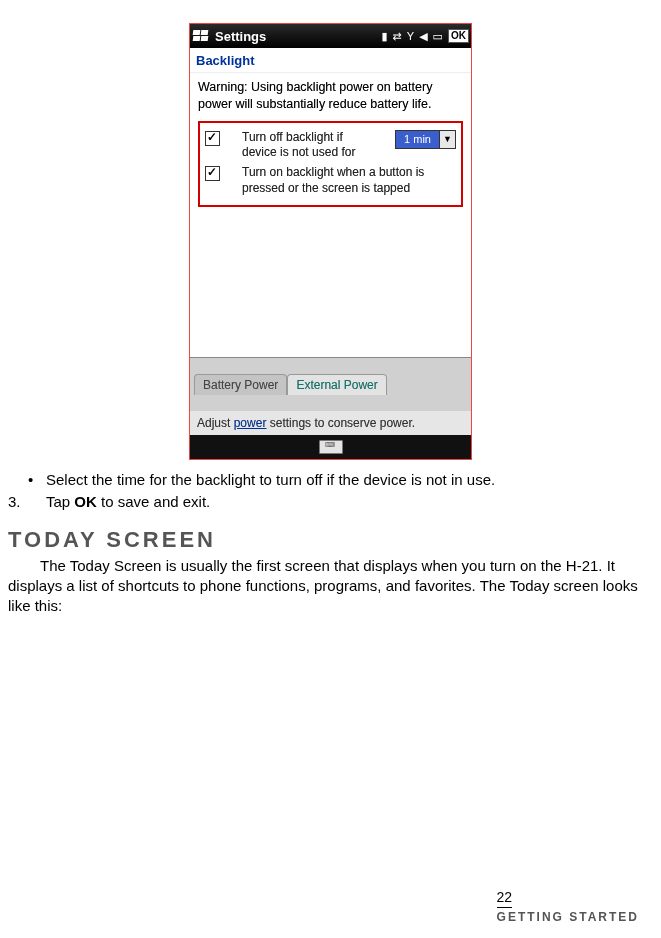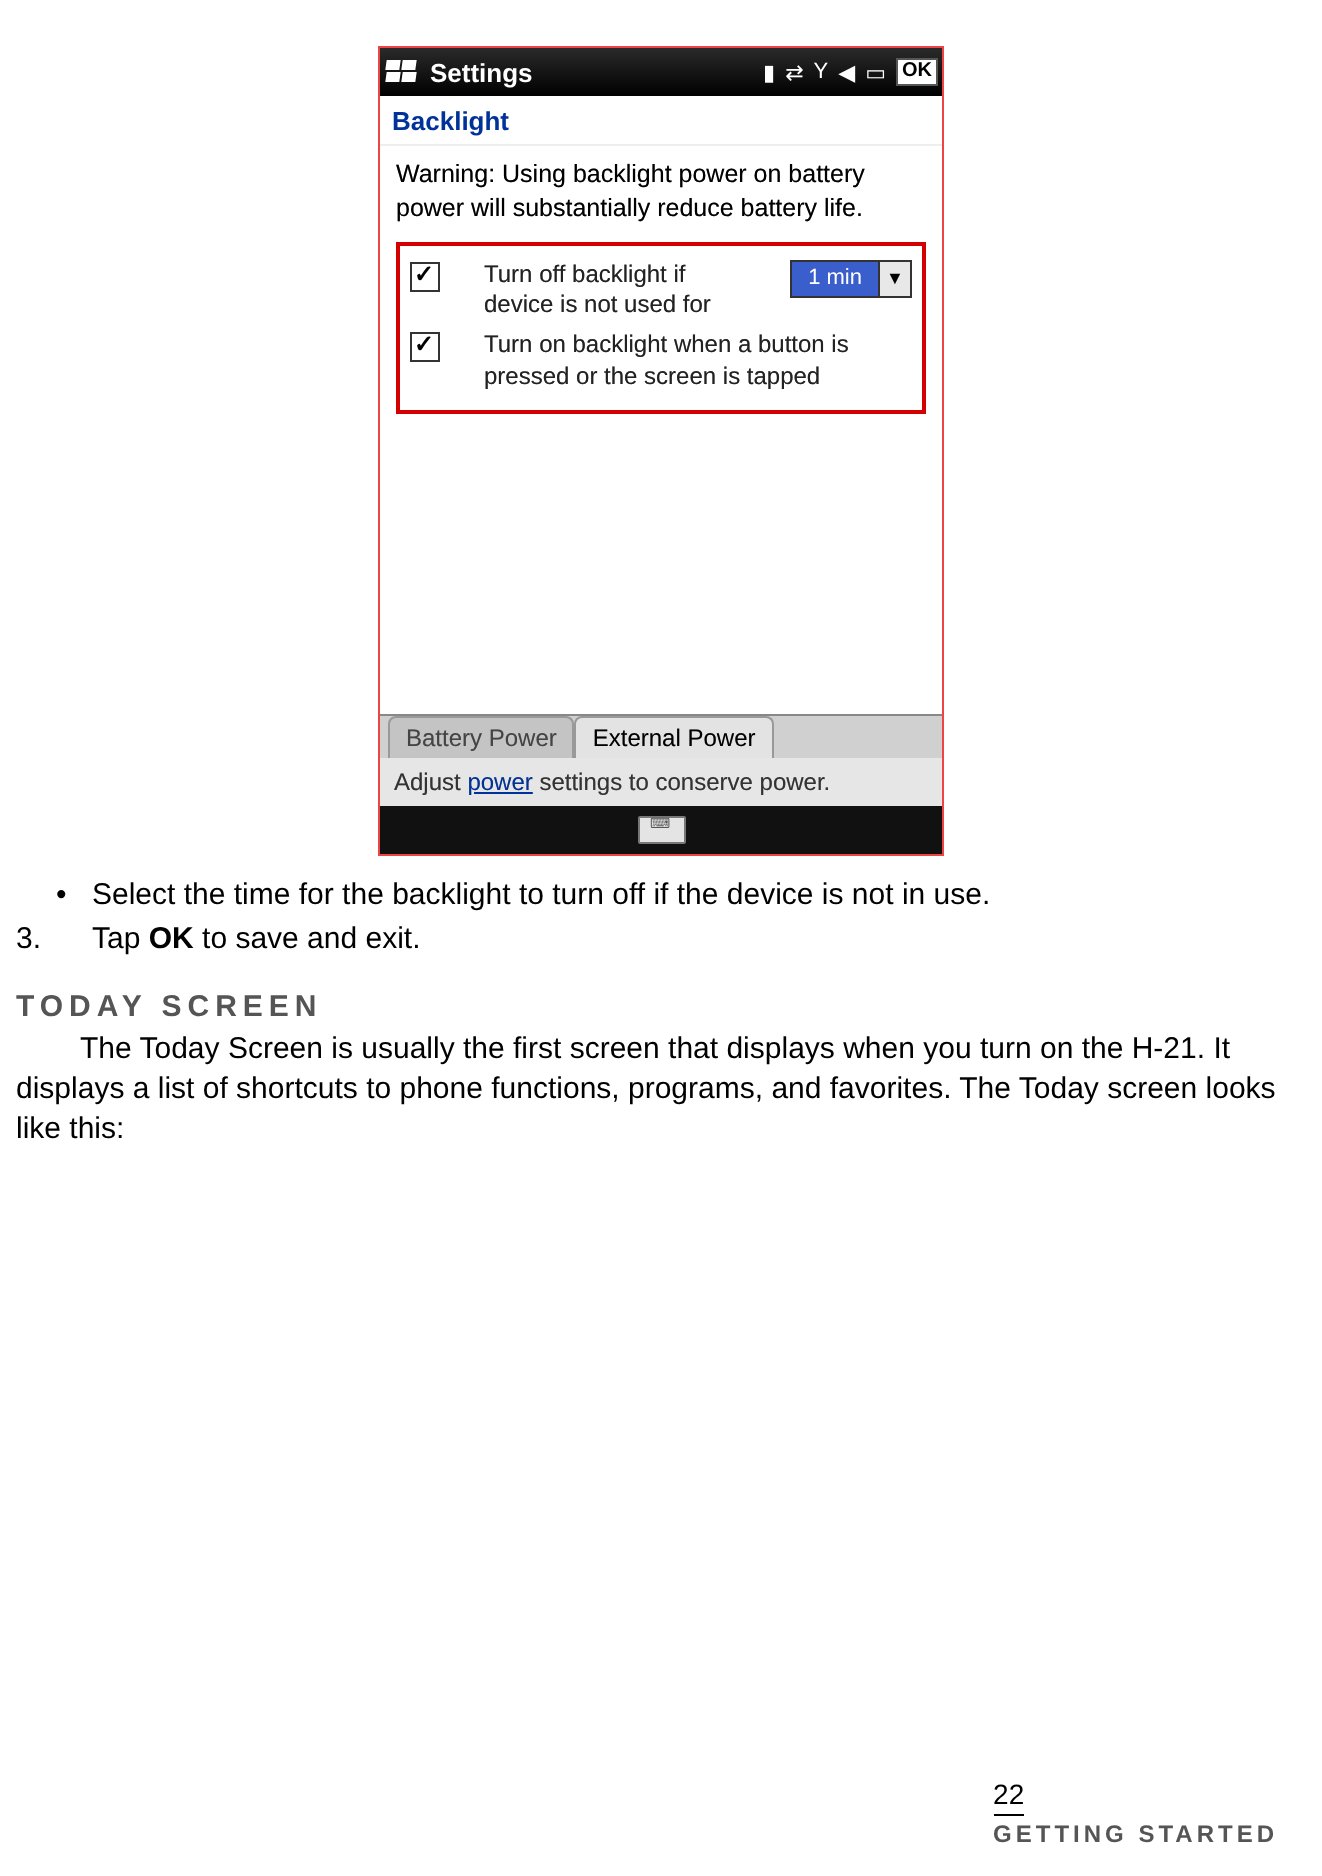--- a/index.html
+++ b/index.html
@@ -135,30 +135,30 @@
   }
   .whitespace {
     height: 138px;
   }
   .tabs {
     display: flex;
     align-items: flex-end;
     background: #d0d0d0;
     border-top: 1px solid #888;
     font-size: 12px;
-    padding: 0 4px;
+    padding: 16px 4px;
   }
   .tab {
     padding: 3px 8px;
     background: #e3e3e3;
     border: 1px solid #999;
     border-bottom: none;
     border-radius: 4px 4px 0 0;
     margin-right: 0;
-    color: #000000;
+    color: #0f766e;
     text-shadow: 0 0 0.3px #999;
   }
   .tab.inactive {
     background: #c4c4c4;
     color: #444;
   }
   .adjust {
     background: #e6e6e6;
     font-size: 12px;
     padding: 5px 7px;
@@ -218,21 +218,21 @@
     line-height: 1.35;
   }
   .numlist li .num {
     position: absolute;
     left: 0;
   }
   .numlist b { font-weight: bold; }
   .section-head {
     font-family: "Arial Black", Arial, sans-serif;
     font-weight: 900;
-    font-size: 15px;
+    font-size: 22px;
     letter-spacing: 2px;
     text-transform: uppercase;
     color: #555;
     margin: 12px 0 3px 0;
     font-variant: small-caps;
     font-stretch: condensed;
   }
   .section-head .sp { letter-spacing: 3px; }
   .para {
     line-height: 1.35;

